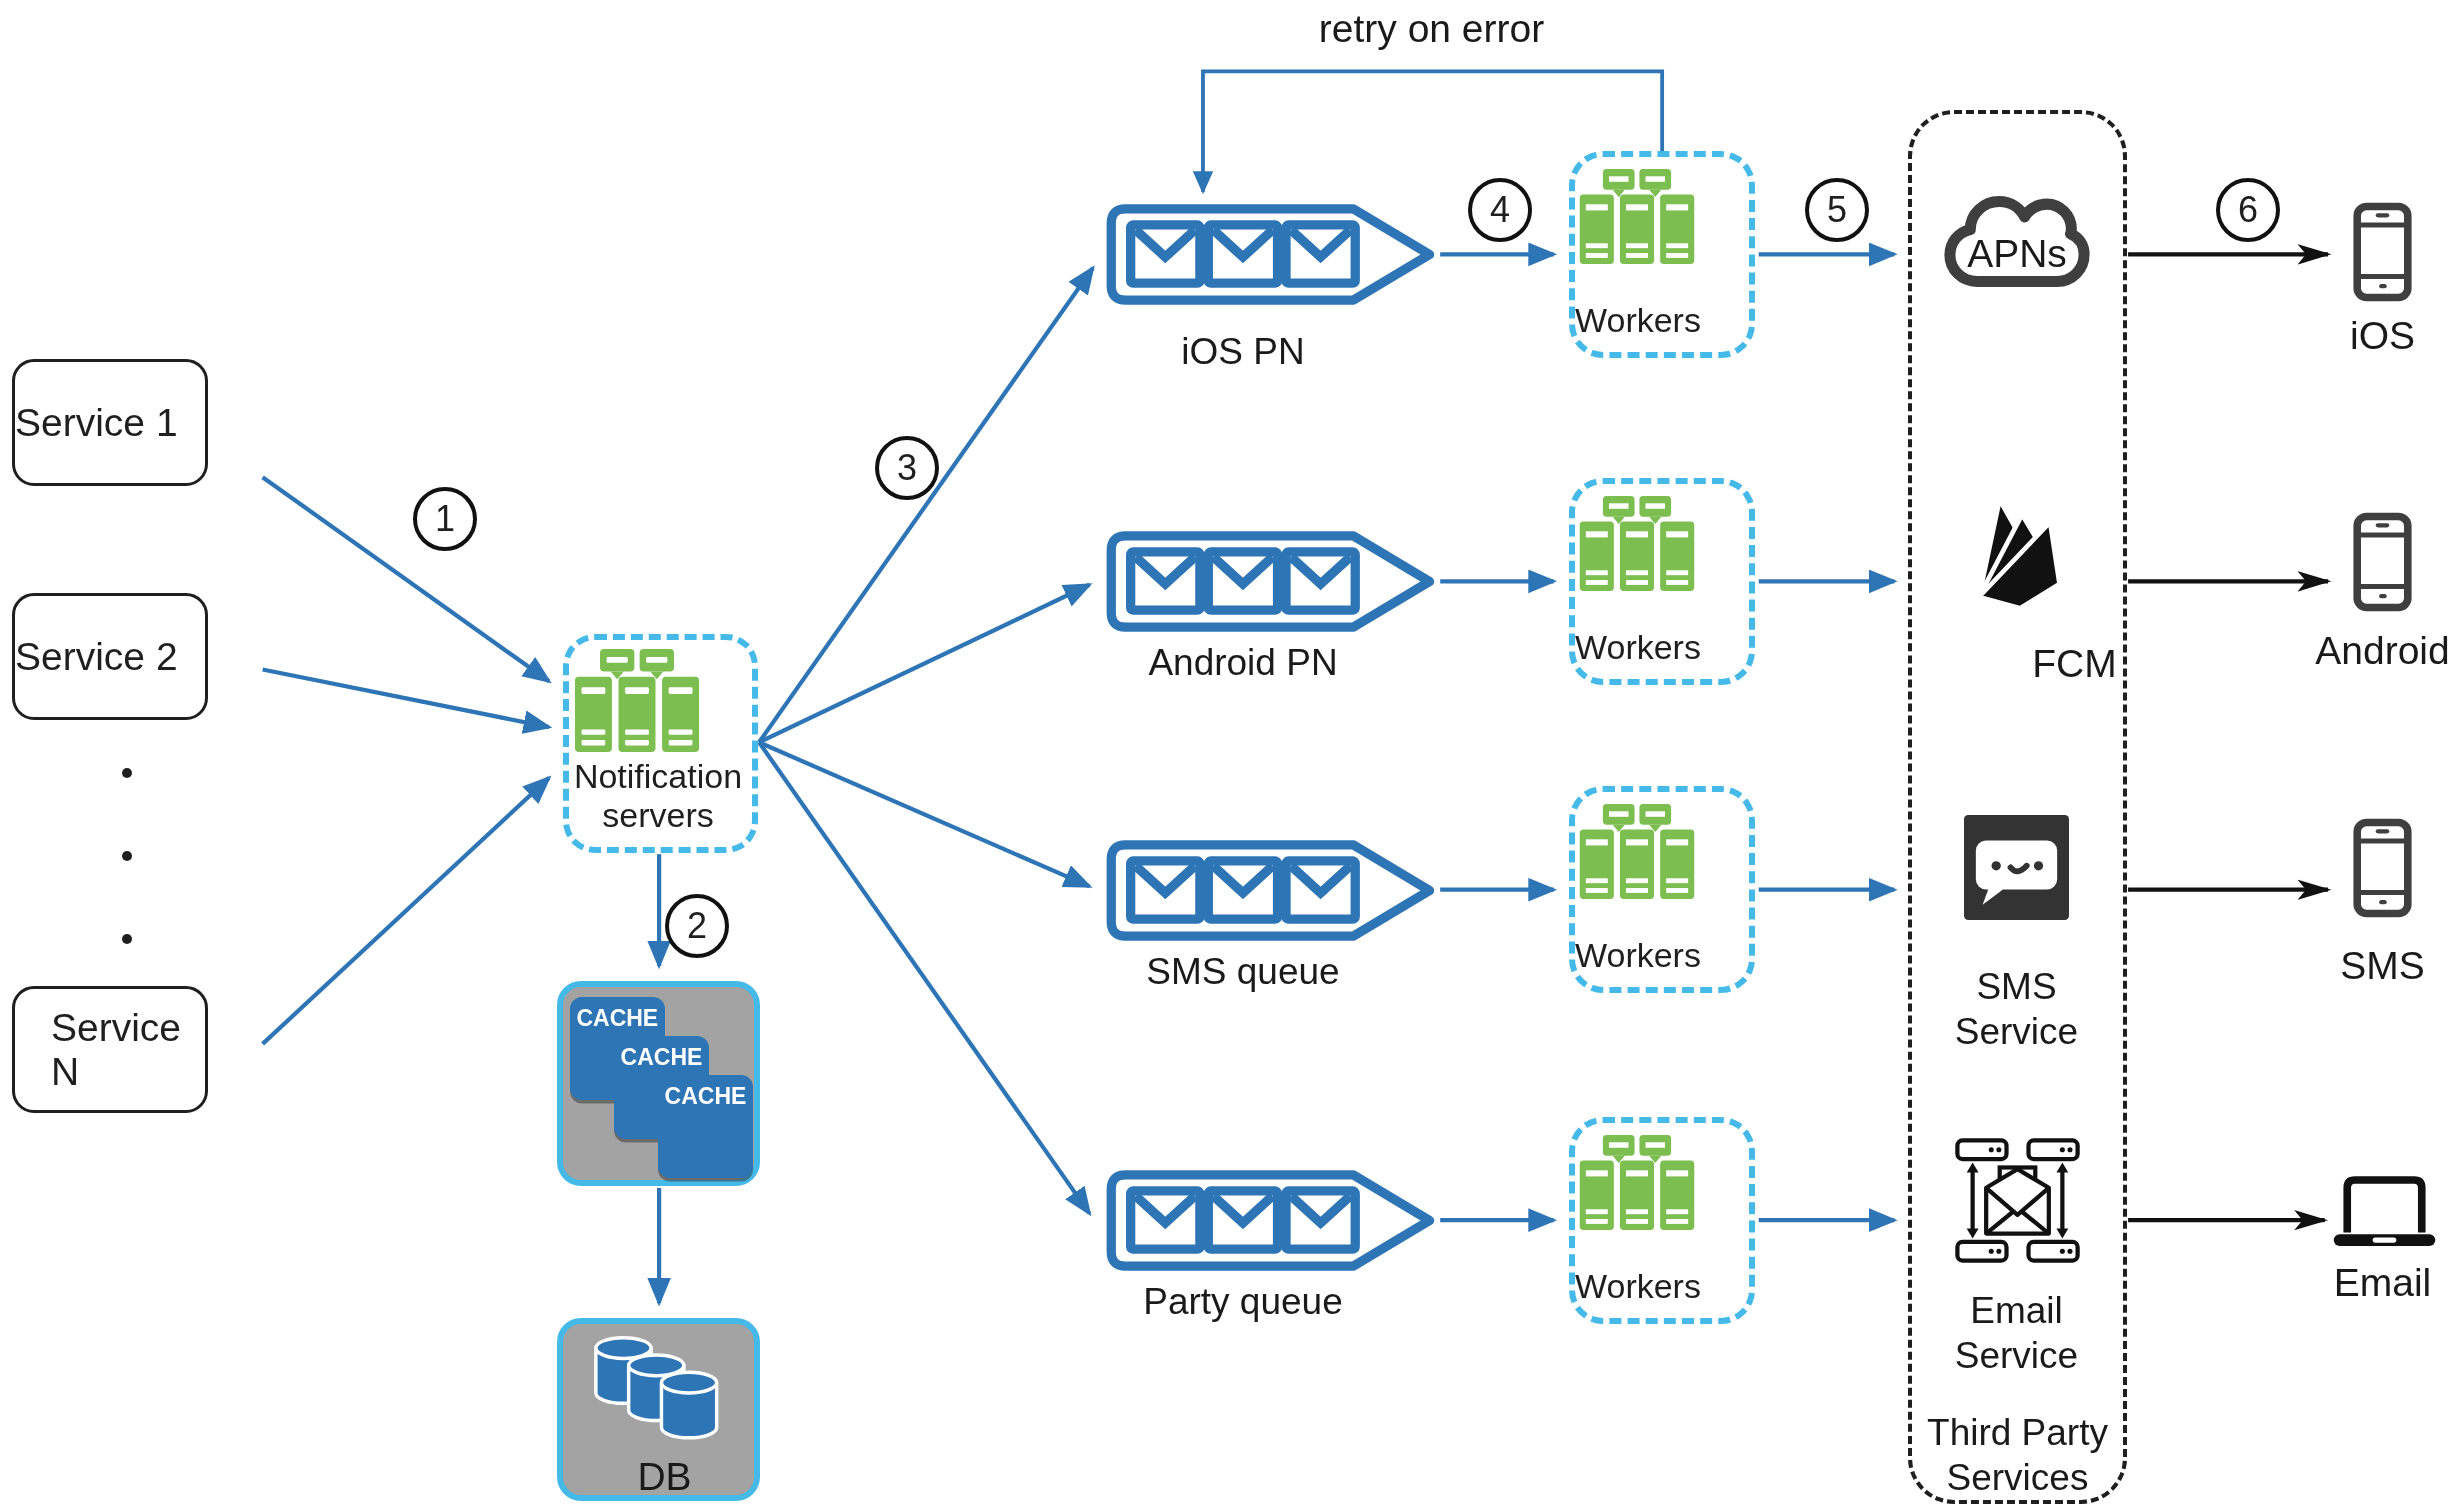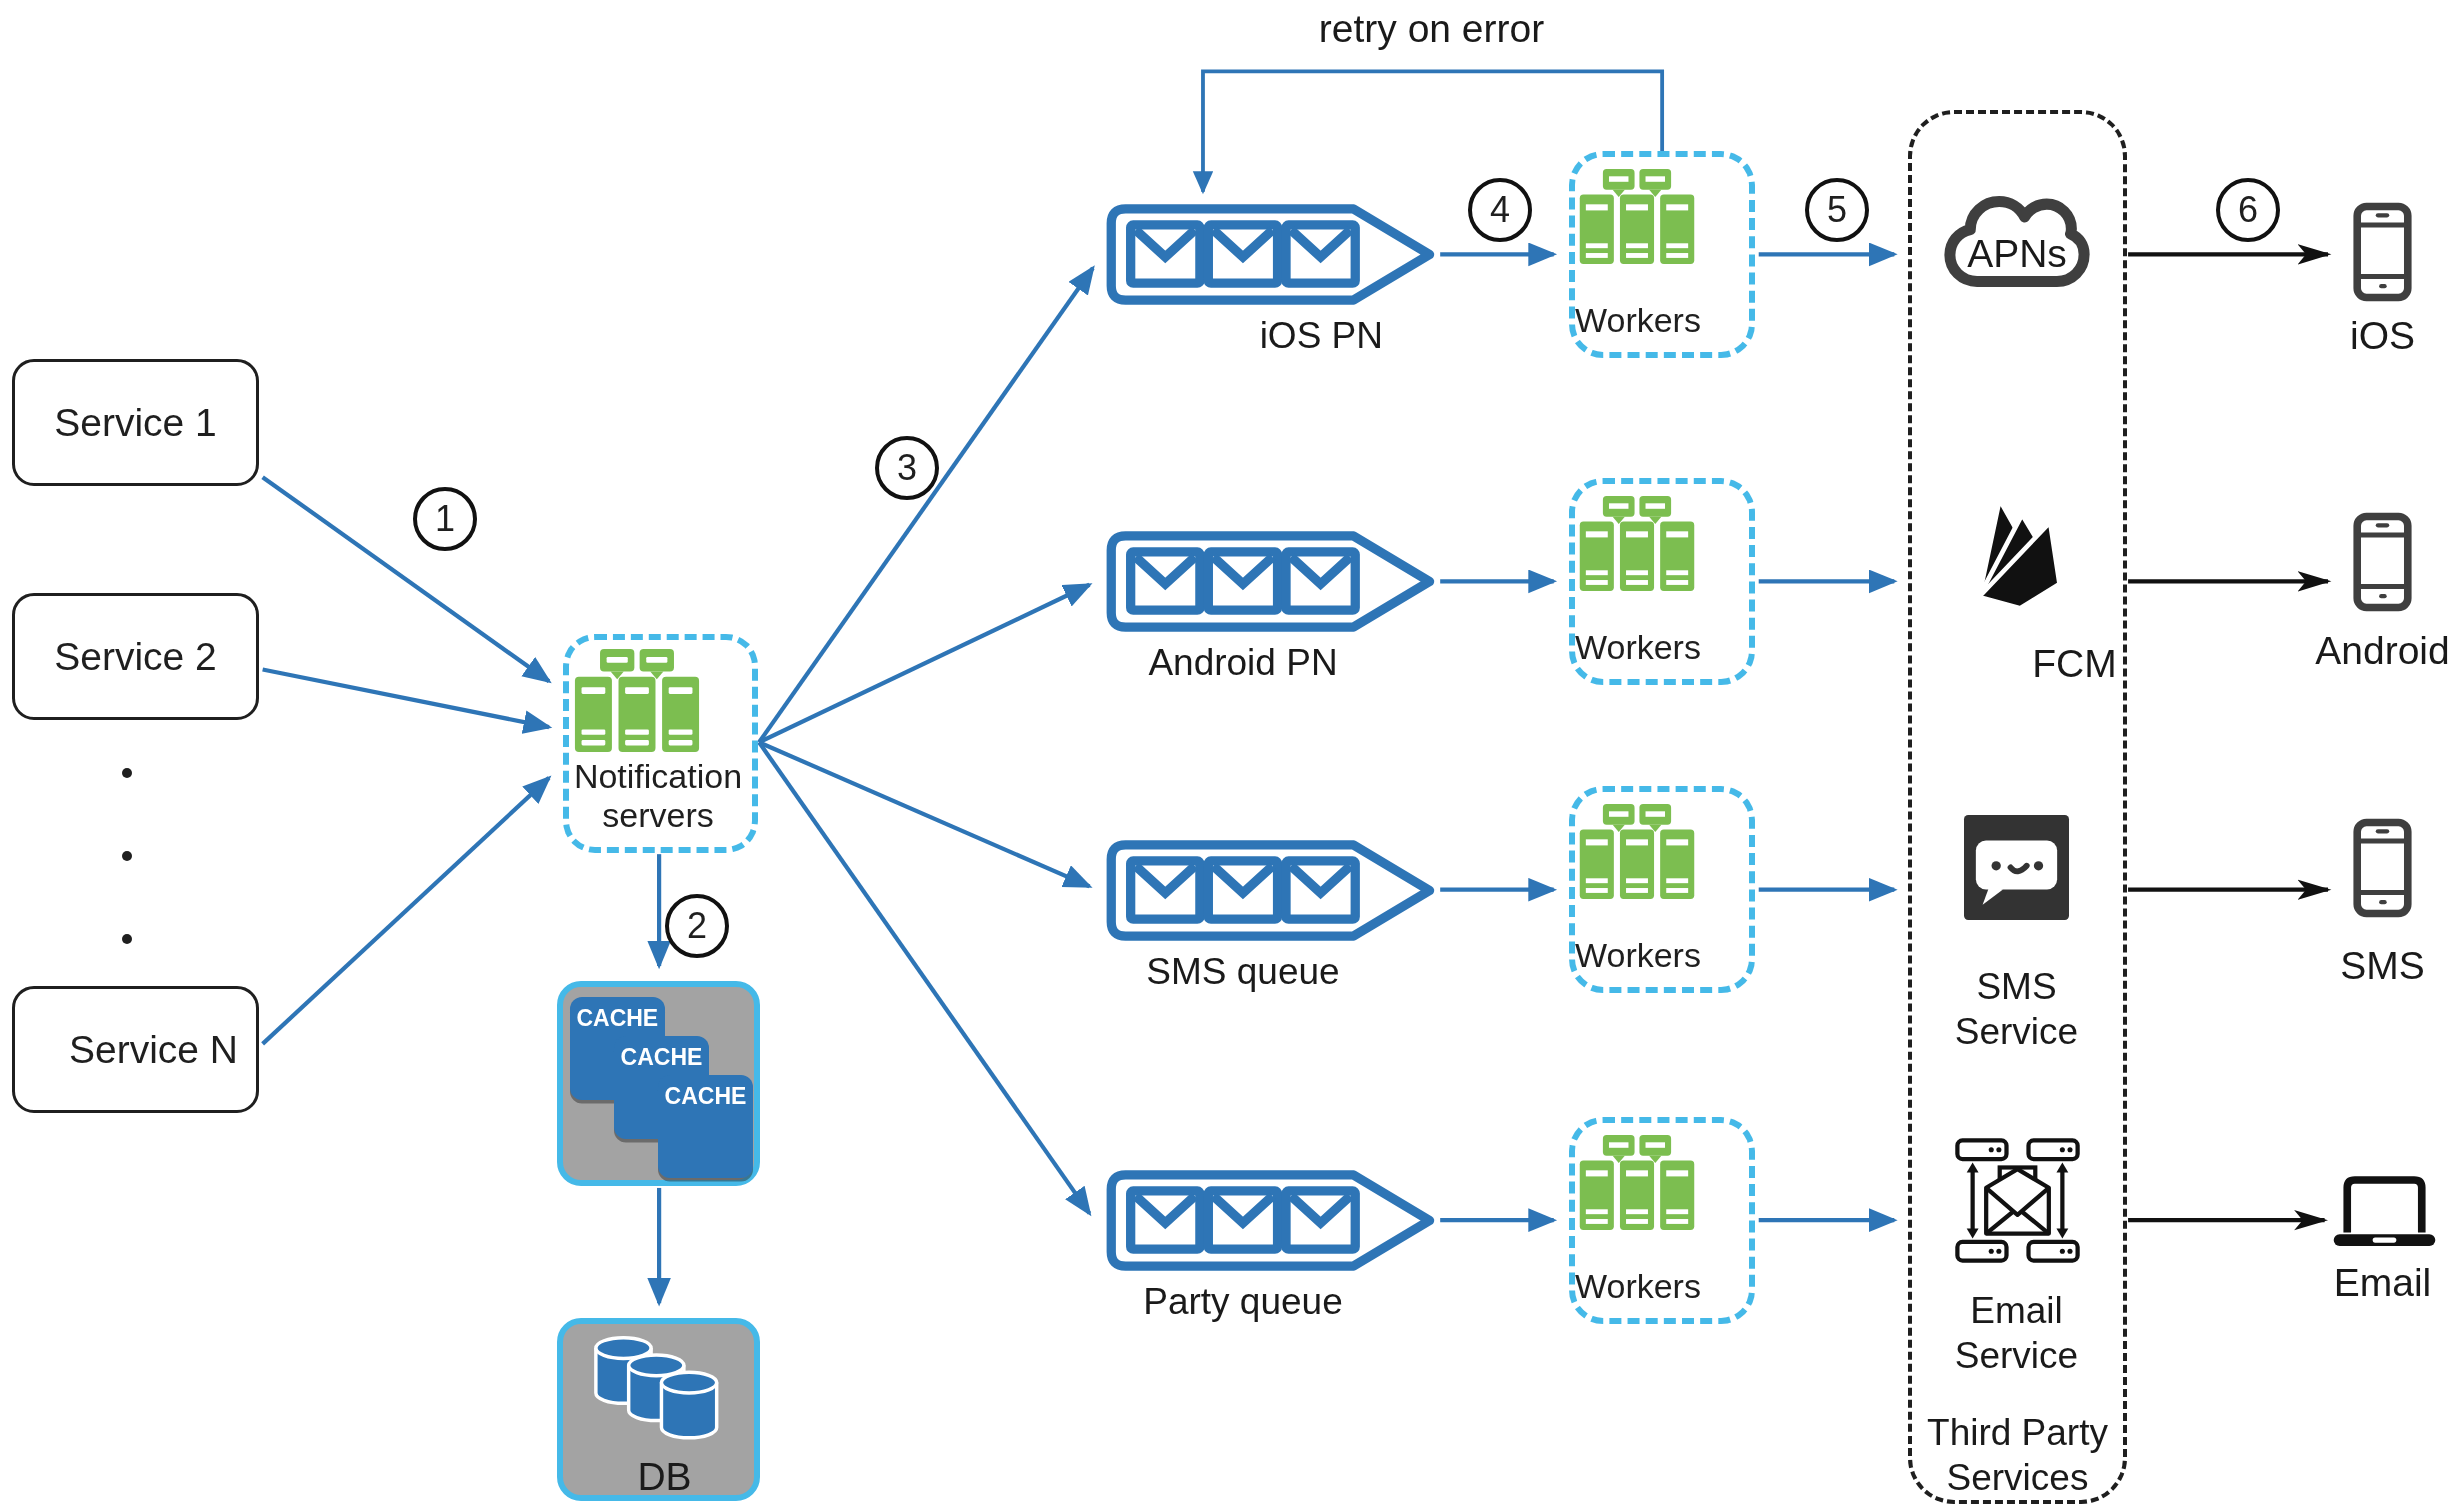--- a/index.html
+++ b/index.html
@@ -12,22 +12,22 @@
   html,body{margin:0;padding:0;background:#fff;}
   .stage{
     position:relative;width:2450px;height:1505px;background:#fff;overflow:hidden;
     font-family:"Liberation Sans", sans-serif;color:var(--dark);
   }
   .node{position:absolute;box-sizing:border-box;}
   .lbl{position:absolute;text-align:center;line-height:1.22;color:#1a1a1a;}
   .svgwrap{position:absolute;}
   
   .service{
-    width:247px;height:127px;border:3.4px solid #1f1f1f;border-radius:22px;
-    display:flex;align-items:center;justify-content:center;font-size:39px;background:#fff;
+    width:196px;height:127px;border:3.4px solid #1f1f1f;border-radius:22px;
+    display:flex;align-items:center;font-size:39px;background:#fff;
   }
   .vdot{position:absolute;width:10.2px;height:10.2px;border-radius:50%;background:#1f1f1f;}
   
   .cyandash{
     border:6px dashed var(--cyan);border-radius:32px;background:#fff;
     display:flex;flex-direction:column;align-items:flex-start;justify-content:space-between;
   }
   .cyandash .boxlbl{font-size:34px;text-align:center;line-height:1.15;padding-bottom:12px;}
   
   .cyansolid{border:6.8px solid var(--cyan);border-radius:24px;background:#a3a3a3;}
@@ -205,21 +205,21 @@
       <g transform="translate(124,26)">
           <rect x="0" y="0" width="82" height="69" rx="3"></rect>
           <path d="M6,6 L41,38 L76,6" fill="none"></path>
         </g>
       <g transform="translate(216,26)">
           <rect x="0" y="0" width="82" height="69" rx="3"></rect>
           <path d="M6,6 L41,38 L76,6" fill="none"></path>
         </g>
     </g>
   </svg>
-  <div class="lbl" style="left:1103px;top:313px;width:280px;font-size:37px;text-align:right;">iOS PN</div>
+  <div class="lbl" style="left:1103px;top:329px;width:280px;font-size:37px;">iOS PN</div>
 
   <svg class="svgwrap" style="left:1103px;top:530px;" width="339" height="103" viewBox="0 0 400 122">
     <path d="M26,7 H296 L386,61 L296,115 H26 Q9,115 9,98 V24 Q9,7 26,7 Z" fill="#fff" stroke="#2E75B6" stroke-width="11" stroke-linejoin="round"></path>
     <g stroke="#2E75B6" stroke-width="11" fill="#fff">
       <g transform="translate(32,26)">
           <rect x="0" y="0" width="82" height="69" rx="3"></rect>
           <path d="M6,6 L41,38 L76,6" fill="none"></path>
         </g>
       <g transform="translate(124,26)">
           <rect x="0" y="0" width="82" height="69" rx="3"></rect>

